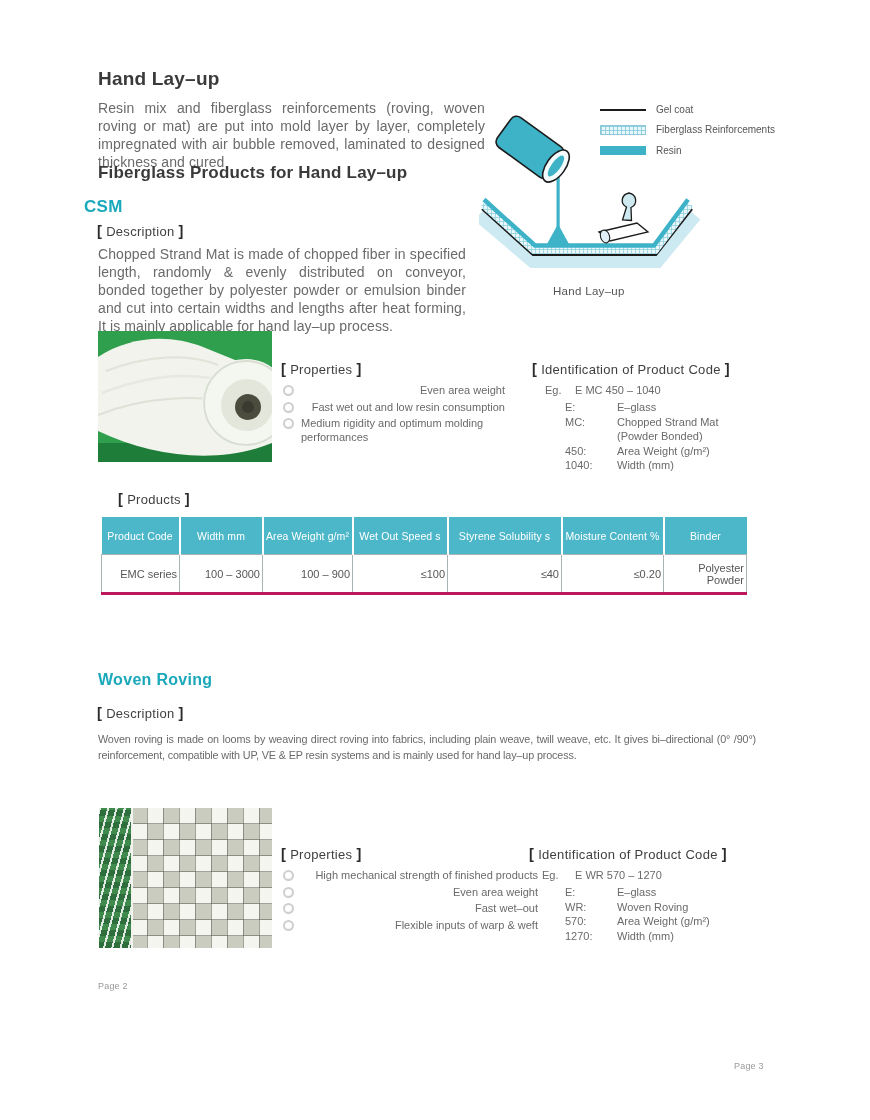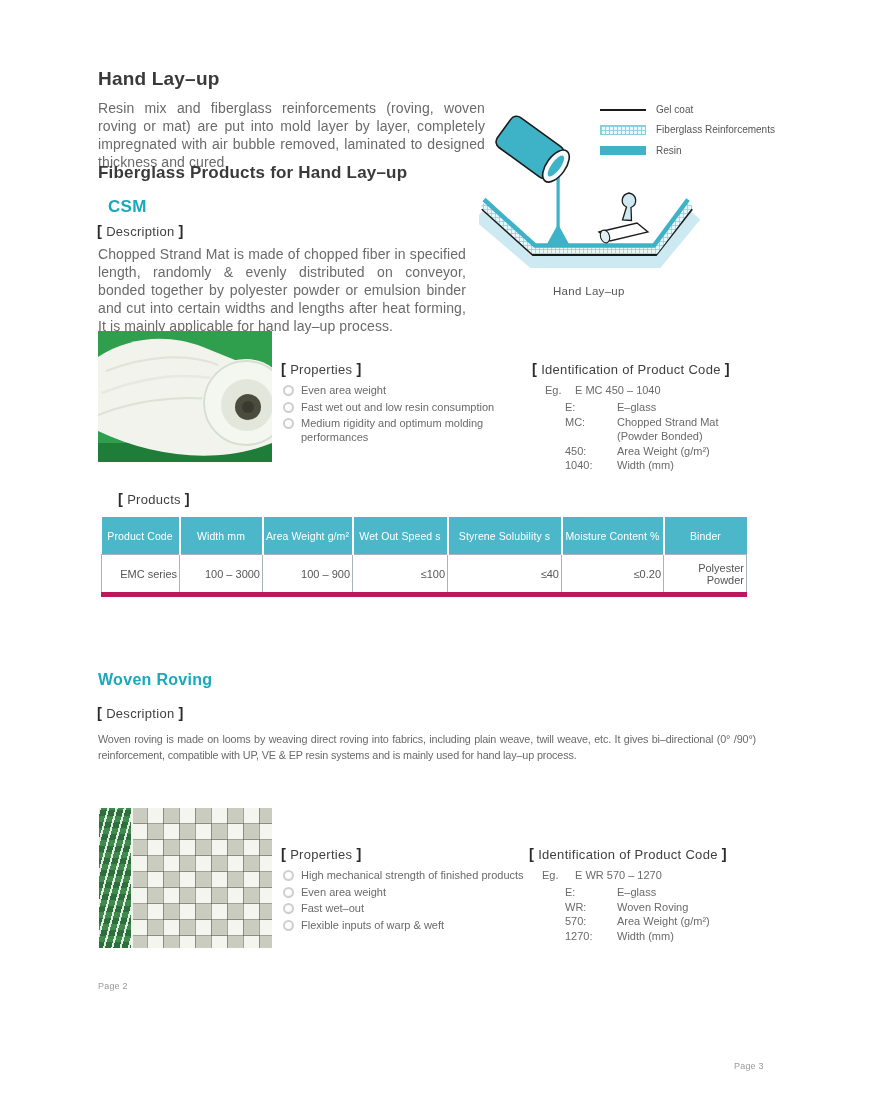--- a/index.html
+++ b/index.html
@@ -17,21 +17,21 @@
   .h3b{font-size:16px;font-weight:700;color:var(--accent-teal,#1aa8bb);letter-spacing:.3px;}
   
   .bh{font-size:13px;color:#3f3f3f;letter-spacing:.3px;white-space:nowrap;}
   .bh .br{font-weight:700;font-size:14.5px;color:#2b2b2b;}
   .bh .bh-label{margin:0 4px;}
   
   .para{font-size:14px;line-height:18px;color:#6a6a6a;text-align:justify;letter-spacing:.1px;}
   .para.tight{font-size:10.8px;letter-spacing:-0.15px;line-height:16px;}
   
   .plist{display:flex;flex-direction:column;gap:2.5px;}
-  .pitem{display:flex;align-items:flex-start;gap:7px;font-size:11px;line-height:14px;color:#6a6a6a;}
+  .pitem{display:flex;align-items:flex-start;gap:7px;font-size:11px;line-height:14px;color:#6a6a6a;justify-content:space-between;}
   .dot{flex:0 0 auto;width:7px;height:7px;margin-top:2px;border-radius:50%;
        border:2px solid #cfcfcf;background:radial-gradient(circle at 35% 30%,#ffffff 55%,#e8e8e8 100%);}
   
   .egrow{display:flex;font-size:11px;color:#6a6a6a;}
   .egrow .eg{width:30px;flex:0 0 auto;margin-left:10px;}
   .idrows{display:flex;flex-direction:column;gap:2.6px;font-size:11px;color:#6a6a6a;}
   .idrow{display:flex;}
   .idrow .code{width:52px;flex:0 0 auto;}
   
   .legend-row{display:flex;align-items:center;gap:10px;}
@@ -46,21 +46,21 @@
   
   .products-table{border-collapse:collapse;table-layout:fixed;width:645px;}
   .products-table th{
     background:var(--table-header-bg,#4cb7c9);color:#fff;font-weight:400;font-size:10.5px;
     height:37px;text-align:center;border-right:2px solid #fff;padding:0 2px;letter-spacing:.1px;}
   .products-table th:last-child{border-right:none;}
   .products-table td{
     font-size:11px;color:#555;text-align:right;height:37px;padding:0 2px;
     border:1px solid #a8b4b6;background:#fff;}
   .products-table tr.alt td{background:var(--table-row-alt,#dcecf1);border-color:#b3c2c6;}
-  .products-table{border-bottom:5px solid #be185d;}
+  .products-table{border-bottom:3px solid #be185d;}
   
   .wr-photo{width:173px;height:140px;background-color:#e8eae2;position:absolute;
     background-image:
       repeating-linear-gradient(0deg, rgba(75,80,70,.5) 0 1px, transparent 1px 16px),
       repeating-linear-gradient(90deg, rgba(75,80,70,.5) 0 1px, transparent 1px 16px),
       repeating-conic-gradient(#f5f5f0 0% 25%, #c9ccbe 25% 50%);
     background-size:32px 32px;}
   .wr-photo .green-strip{position:absolute;left:0;top:0;width:34px;height:100%;
     border-right:2px solid #f2f3ec;box-sizing:border-box;
     background-image:
@@ -114,21 +114,21 @@
     <g>
       <path d="M150,80 c-8,1.5 -9,11 -2.5,14 l-4,13 9,0.5 -0.5,-13 c7,-3 6,-13 -2,-14.5 z" fill="#cfe9f1" stroke="#1b1b1b" stroke-width="1.3"></path>
       <path d="M120,119 L158,110 L169,119 L131,128 Z" fill="#ffffff" stroke="#1b1b1b" stroke-width="1.3"></path>
       <ellipse cx="126" cy="123.5" rx="4.5" ry="6.5" transform="rotate(-18 126 123.5)" fill="#e0f0f6" stroke="#1b1b1b" stroke-width="1.1"></ellipse>
     </g>
   </svg>
   <div class="abs caption" style="left:553px;top:285px;">Hand Lay–up</div>
 
   <div class="abs h2" style="left:98px;top:163px;">Fiberglass Products for Hand Lay–up</div>
 
-  <div class="abs h3" style="left:108px;top:197px;">CSM</div>
+  <div class="abs h3" style="left:84px;top:197px;">CSM</div>
 
   <div class="abs bh" style="left:97px;top:223px;">
     <span class="br">[</span><span class="bh-label">Description</span><span class="br">]</span>
   </div>
   <div class="abs para" style="left:98px;top:245px;width:368px;">Chopped Strand Mat is made of chopped fiber in specified length, randomly &amp; evenly distributed on conveyor, bonded together by polyester powder or emulsion binder and cut into certain widths and lengths after heat forming, It is mainly applicable for hand lay–up process.</div>
 
   <svg class="abs" style="left:98px;top:331px;" width="174" height="131" viewBox="0 0 174 131">
     <rect width="174" height="131" fill="#2f9e4d"></rect>
     <rect y="112" width="174" height="19" fill="#1e7d38"></rect>
     <path d="M0,26 C30,6 70,2 105,16 L174,44 L174,112 C120,134 55,126 0,100 Z" fill="#f1f3ec"></path>

